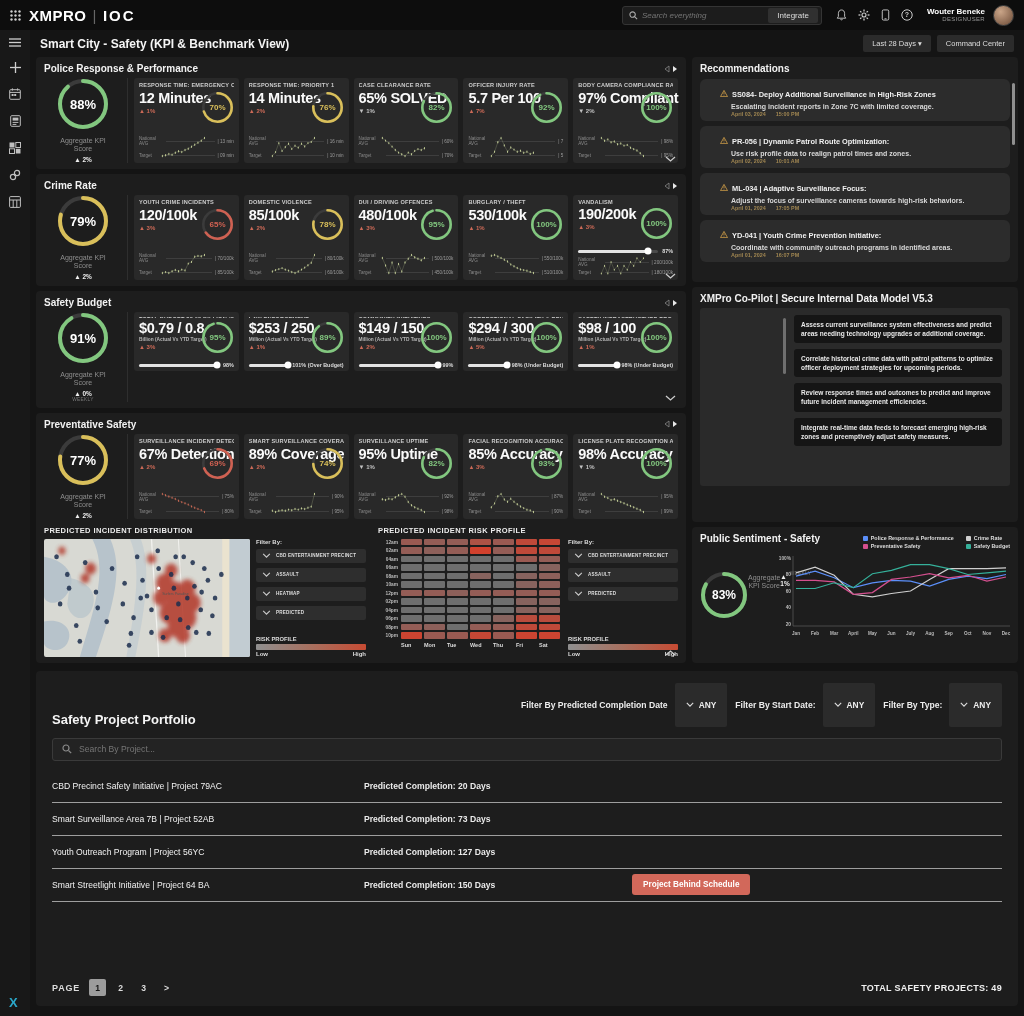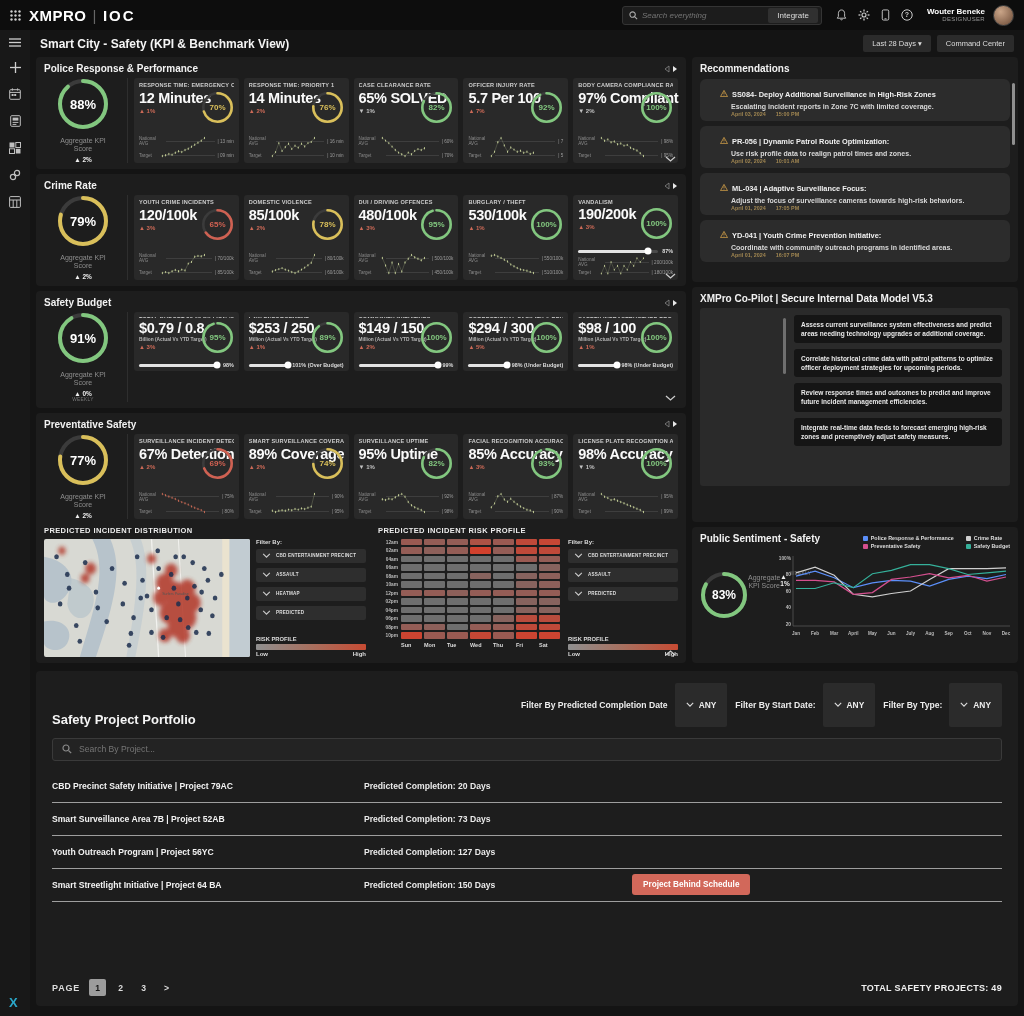--- a/index.html
+++ b/index.html
@@ -112,21 +112,21 @@
   .portfolio{background:#1d1d1d;border-radius:4px;margin:8px 0 10px;padding:12px 16px 10px;flex:1;display:flex;flex-direction:column;min-height:0}
   .pf-head{display:flex;align-items:flex-end;gap:8px}
   .pf-title{font-size:13px;font-weight:bold;color:#f5f5f5;flex:1}
   .pf-filter{display:flex;align-items:center;gap:7px}
   .pf-flabel{font-size:8.6px;font-weight:bold;color:#ececec;white-space:nowrap}
   .pf-fbtn{background:#2b2b2b;border-radius:2px;padding:17px 11px;font-size:8.4px;font-weight:bold;color:#eee;display:flex;gap:5px;align-items:center;cursor:pointer}
   .pf-search{margin-top:11px;background:#232323;border:1px solid #3a3a3a;border-radius:3px;height:23px;display:flex;align-items:center;gap:7px;padding:0 9px}
   .pf-search input{flex:1;background:transparent;border:0;outline:none;color:#9a9a9a;font-size:8.6px;font-family:"Liberation Sans",sans-serif}
   .pf-rows{margin-top:9px}
   .pf-row{display:flex;align-items:center;height:33px;border-bottom:1px solid #9e9e9e;cursor:pointer}
-  .pf-name{width:312px;font-size:8.6px;font-weight:bold;color:#f2f2f2;flex:none}
+  .pf-name{width:312px;font-size:8.6px;font-weight:normal;color:#f2f2f2;flex:none}
   .pf-comp{width:268px;font-size:8.6px;font-weight:bold;color:#eaeaea;flex:none}
   .badge{background:#d2685a;color:#fff;font-size:8.2px;font-weight:bold;padding:6px 11px;border-radius:3px}
   .pf-footer{margin-top:auto;display:flex;align-items:center;gap:9px;padding-top:8px}
   .pf-page-label{font-size:9px;font-weight:bold;color:#ddd;letter-spacing:.8px}
   .pg{min-width:17px;height:17px;display:flex;align-items:center;justify-content:center;font-size:8.6px;font-weight:bold;color:#ddd;border-radius:2px;cursor:pointer}
   .pg.active{background:#9c9c9c;color:#141414}
   .pf-total{margin-left:auto;font-size:9px;font-weight:bold;color:#f0f0f0;letter-spacing:.3px}
 </style>
 </head>
 <body>

